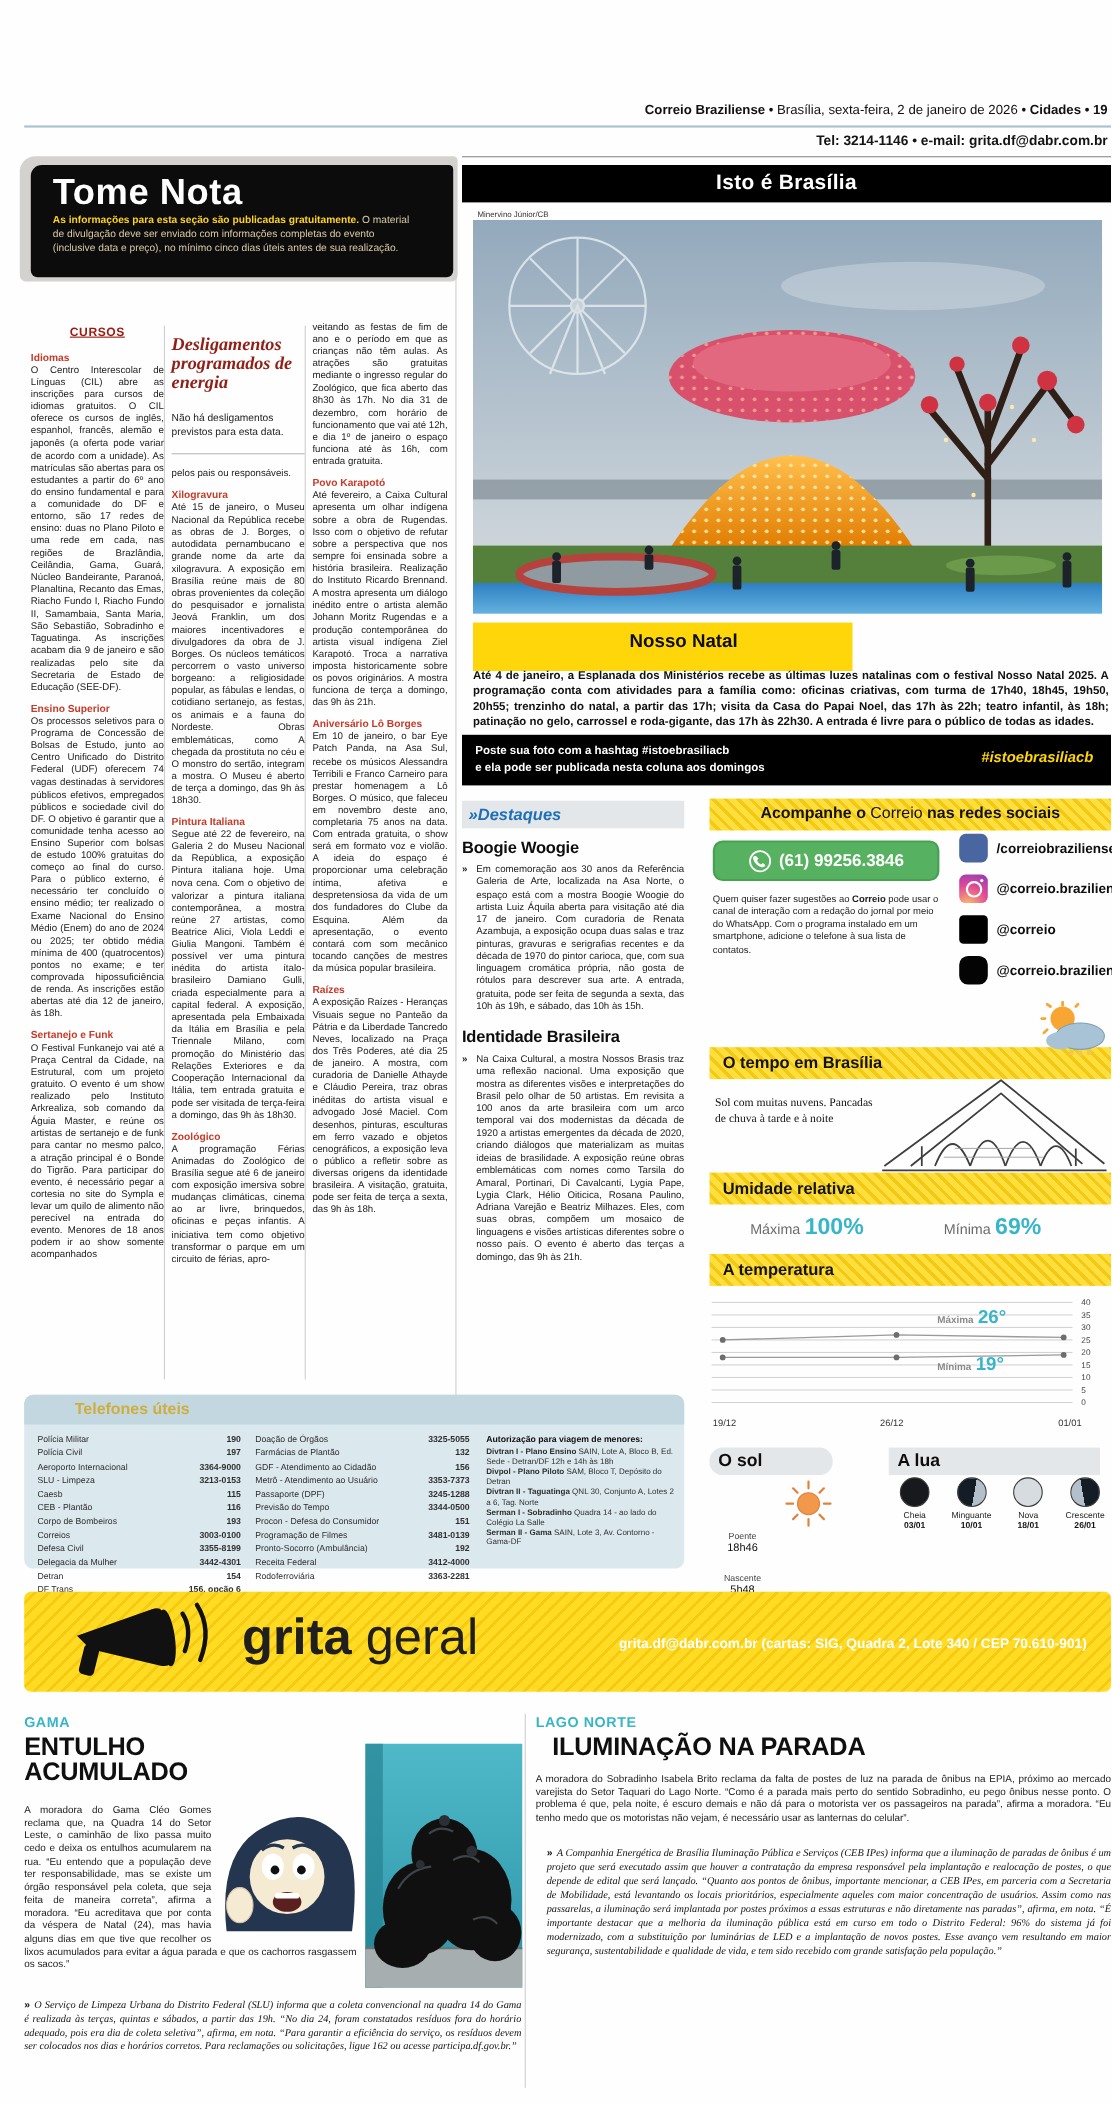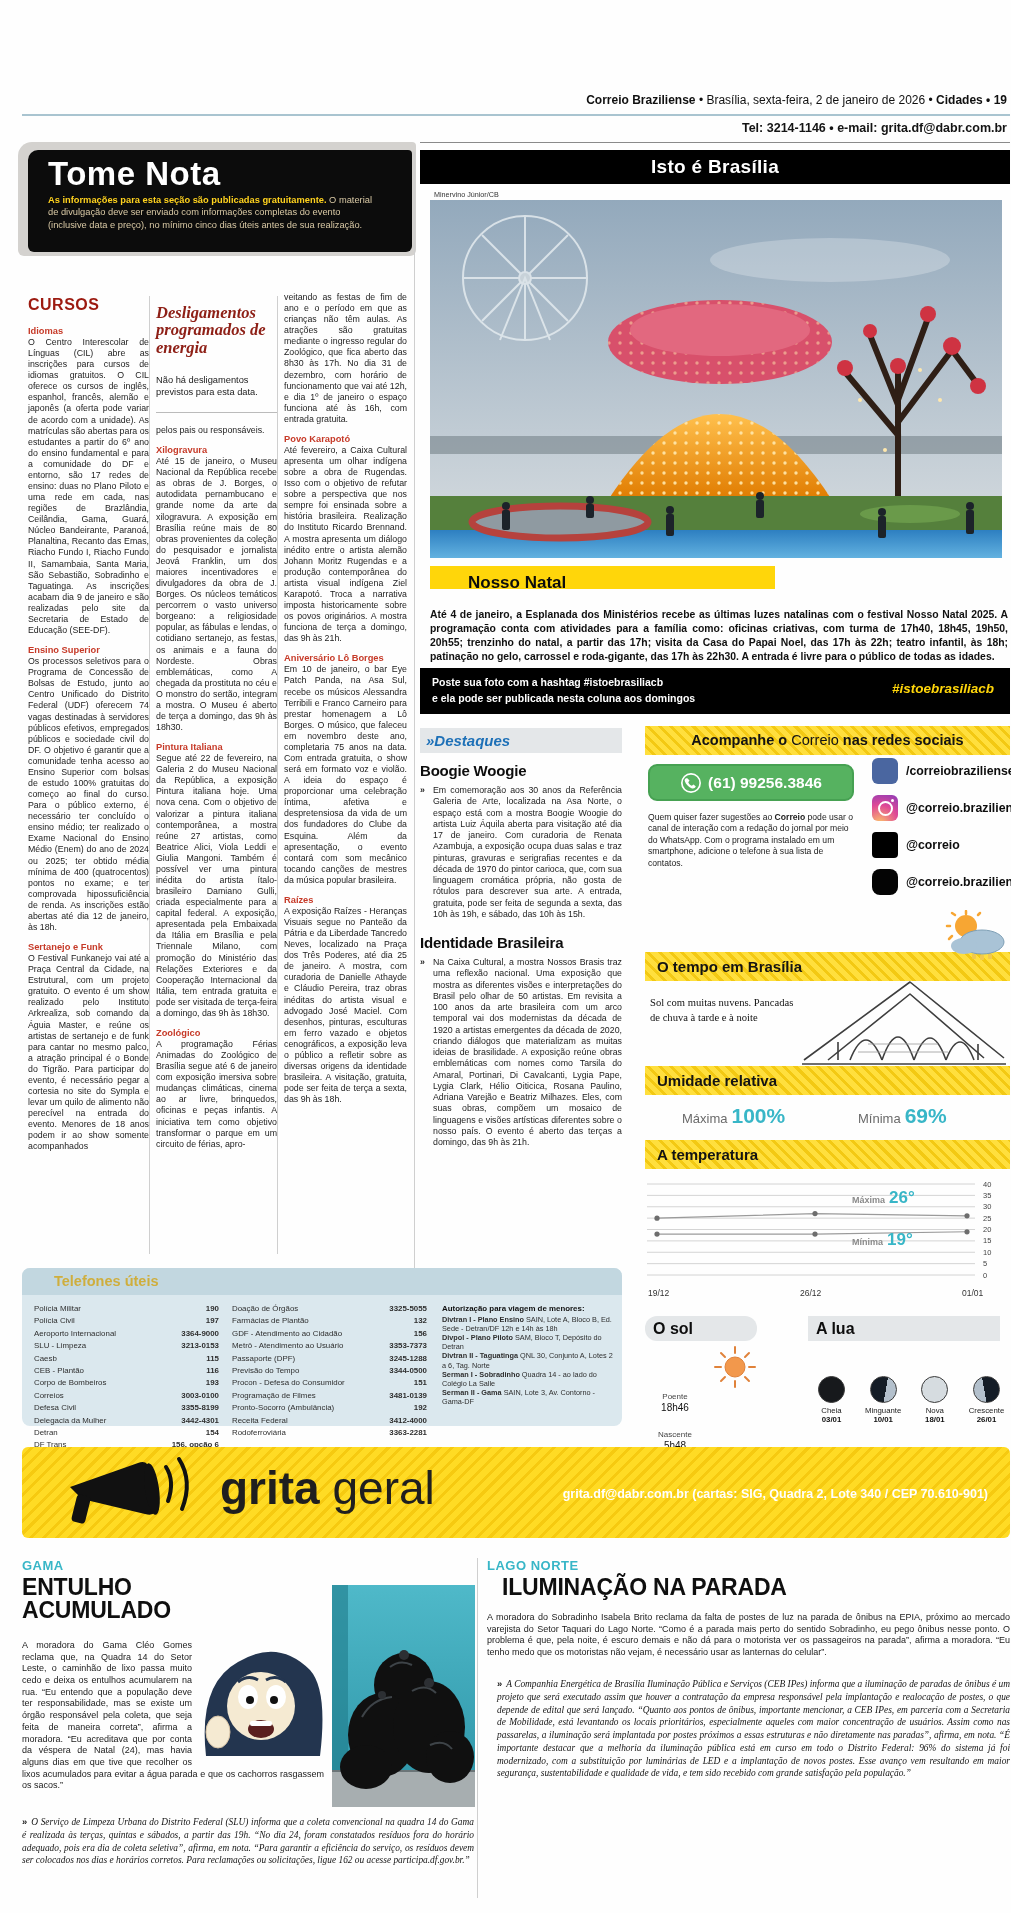--- a/index.html
+++ b/index.html
@@ -17,30 +17,30 @@
   .tome{position:absolute;left:28px;top:150px;width:384px;height:102px;background:#0c0c0c;border-radius:10px 4px 6px 6px;padding:7px 20px;box-sizing:border-box;}
   .tome-title{font-size:33px;font-weight:900;color:#fff;letter-spacing:.5px;line-height:1;}
   .tome-text{margin:4px 16px 0 0;font-size:9.3px;line-height:1.32;color:#d9c9a5;}
   .tome-text .lead{color:#ffd21e;font-weight:800;}
   
   .vr{position:absolute;width:1px;background:#cfcfcf;}
   .col{position:absolute;top:292px;}
   .c1{left:28px;width:121px;}
   .c2{left:156px;width:121px;}
   .c3{left:284px;width:123px;}
-  .cursos-title{text-align:left;font-size:16px;font-weight:900;color:var(--dark-red,#9c1a10);margin:4px 0 12px;letter-spacing:.5px;}
+  .cursos-title{text-align:center;font-size:11px;font-weight:900;color:var(--dark-red,#9c1a10);margin:4px 0 12px;letter-spacing:.5px;text-decoration:underline;}
   .sec-head{font-size:9.3px;font-weight:800;color:var(--section-red,#c63a28);margin-bottom:1px;}
   .sec-head:empty{display:none;}
   .sec-body{font-size:8.8px;line-height:1.26;color:#1c1c1c;text-align:justify;margin-bottom:9px;}
   .deslig-title{font-family:"Liberation Serif",serif;font-style:italic;font-weight:900;font-size:16.5px;line-height:1.05;color:#8e2017;margin:12px 0 18px;}
   .deslig-body{font-size:9.3px;line-height:1.3;color:#222;}
   .deslig-rule{border:none;border-top:1px solid #bbb;margin:14px 0 12px;}
   
   .phones{position:absolute;left:22px;top:1268px;width:600px;height:158px;background:var(--phonebox-blue,#dbe8ee);border-radius:8px;}
-  .phones-head{height:27px;background:#c2d7e0;border-radius:8px 8px 0 0;font-size:14.5px;font-weight:900;color:#cfae3d;line-height:27px;padding-left:32px;}
+  .phones-head{height:27px;background:#c2d7e0;border-radius:8px 8px 0 0;font-size:14.5px;font-weight:900;color:#cfae3d;line-height:27px;padding-left:46px;}
   .ph-col{position:absolute;top:36px;}
   .ph-colA{left:12px;width:185px;}
   .ph-colB{left:210px;width:195px;}
   .ph-colC{left:420px;width:172px;}
   .ph-row{display:flex;justify-content:space-between;font-size:7.9px;color:#2e2e2e;margin-bottom:3.4px;}
   .ph-num{font-weight:600;}
   .auth-title{font-size:7.9px;font-weight:800;color:#111;margin-bottom:2px;}
   .auth-item{font-size:7.3px;line-height:1.25;color:#2e2e2e;}
   .auth-item b{margin-right:2px;}
   
@@ -60,22 +60,22 @@
   .resp-mark{font-weight:bold;font-family:"Liberation Sans",sans-serif;font-style:normal;margin-right:4px;}
   .gama-resp{left:22px;top:1816px;width:452px;}
   .lago-body{position:absolute;left:487px;top:1612px;width:523px;font-size:9px;line-height:1.3;text-align:justify;color:#1a1a1a;}
   .lago-resp{left:497px;top:1678px;width:513px;}
   .trash{position:absolute;left:332px;top:1585px;}
   
   .isto-bar{position:absolute;left:420px;top:150px;width:590px;height:34px;background:#000;color:#fff;
             font-size:19px;font-weight:900;text-align:center;line-height:34px;letter-spacing:.3px;}
   .credit{position:absolute;left:434px;top:190px;font-size:7.2px;color:#333;}
   .isto-photo{position:absolute;left:430px;top:200px;}
-  .badge{position:absolute;left:430px;top:566px;width:345px;height:23px;background:var(--yellow,#ffd60a);
-         font-size:17px;font-weight:900;line-height:33px;padding-left:38px;box-sizing:border-box;color:#0d0d0d;}
+  .badge{position:absolute;left:430px;top:566px;width:345px;height:44px;background:var(--yellow,#ffd60a);
+         font-size:17px;font-weight:900;line-height:33px;padding-left:38px;box-sizing:border-box;color:#0d0d0d;text-align:center;}
   .caption{position:absolute;left:430px;top:608px;width:578px;font-size:10.4px;font-weight:700;line-height:1.34;color:#101010;text-align:justify;}
   .cta{position:absolute;left:420px;top:668px;width:590px;height:46px;background:#000;}
   .cta-lines{position:absolute;left:12px;top:6px;font-size:10.5px;font-weight:800;color:#fff;line-height:1.55;}
   .cta-hash{position:absolute;right:16px;top:13px;font-style:italic;font-weight:900;font-size:13.5px;color:var(--yellow,#ffd60a);}
   .band{position:absolute;height:29px;background:repeating-linear-gradient(45deg,#ffdf3d 0 5px,#f3c913 5px 8px);
         font-size:15px;font-weight:900;color:#131313;line-height:29px;padding-left:12px;box-sizing:border-box;}
   .gray-band{position:absolute;height:25px;background:var(--band-gray,#e4e7e9);font-size:16px;font-weight:900;color:#0d0d0d;line-height:25px;padding-left:8px;box-sizing:border-box;}
   .dest-band{position:absolute;left:420px;top:728px;width:202px;height:25px;background:var(--band-gray,#e4e7e9);
              font-style:italic;font-weight:900;font-size:15px;color:var(--blue,#1d70b7);line-height:25px;padding-left:6px;box-sizing:border-box;}
   .dest-list{position:absolute;left:420px;top:762px;width:202px;}
@@ -113,21 +113,21 @@
   .tlabel{position:absolute;display:flex;align-items:baseline;gap:4px;font-size:9px;font-weight:700;color:#8a8a8a;}
   .tlabel .val{font-size:17px;font-weight:900;color:var(--teal,#38b6c7);}
   .tmax{left:852px;top:1188px;} .tmin{left:852px;top:1230px;}
   .xtick{position:absolute;top:1288px;font-size:8.5px;color:#333;}
   .xt0{left:648px;} .xt1{left:800px;} .xt2{left:962px;}
   .sol-band{left:645px;top:1316px;width:112px;border-radius:12px;}
   .lua-band{left:808px;top:1316px;width:192px;}
   .sol-item{position:absolute;width:50px;text-align:center;font-size:8px;color:#444;line-height:1.25;}
   .sol-item .v{font-weight:400;color:#111;font-size:10px;}
   .sun-icon{position:absolute;left:712px;top:1344px;}
-  .lua-list{position:absolute;left:808px;top:1376px;width:202px;display:flex;justify-content:space-between;}
+  .lua-list{position:absolute;left:808px;top:1343px;width:202px;display:flex;justify-content:space-between;}
   .lua-item{width:47px;text-align:center;}
   .moon{display:block;width:27px;height:27px;border-radius:50%;margin:0 auto;border:1.5px solid #3a3a3a;box-sizing:border-box;}
   .moon.cheia{background:#17191c;}
   .moon.minguante{background:linear-gradient(100deg,#141c26 58%,#b3c0cc 58%);}
   .moon.nova{background:#d6dce0;}
   .moon.crescente{background:linear-gradient(260deg,#141c26 58%,#b3c0cc 58%);}
   .lua-phase{display:block;font-size:7.8px;color:#222;margin-top:3px;}
   .lua-date{display:block;font-size:7.8px;font-weight:800;color:#111;}
 </style>
 </head>

